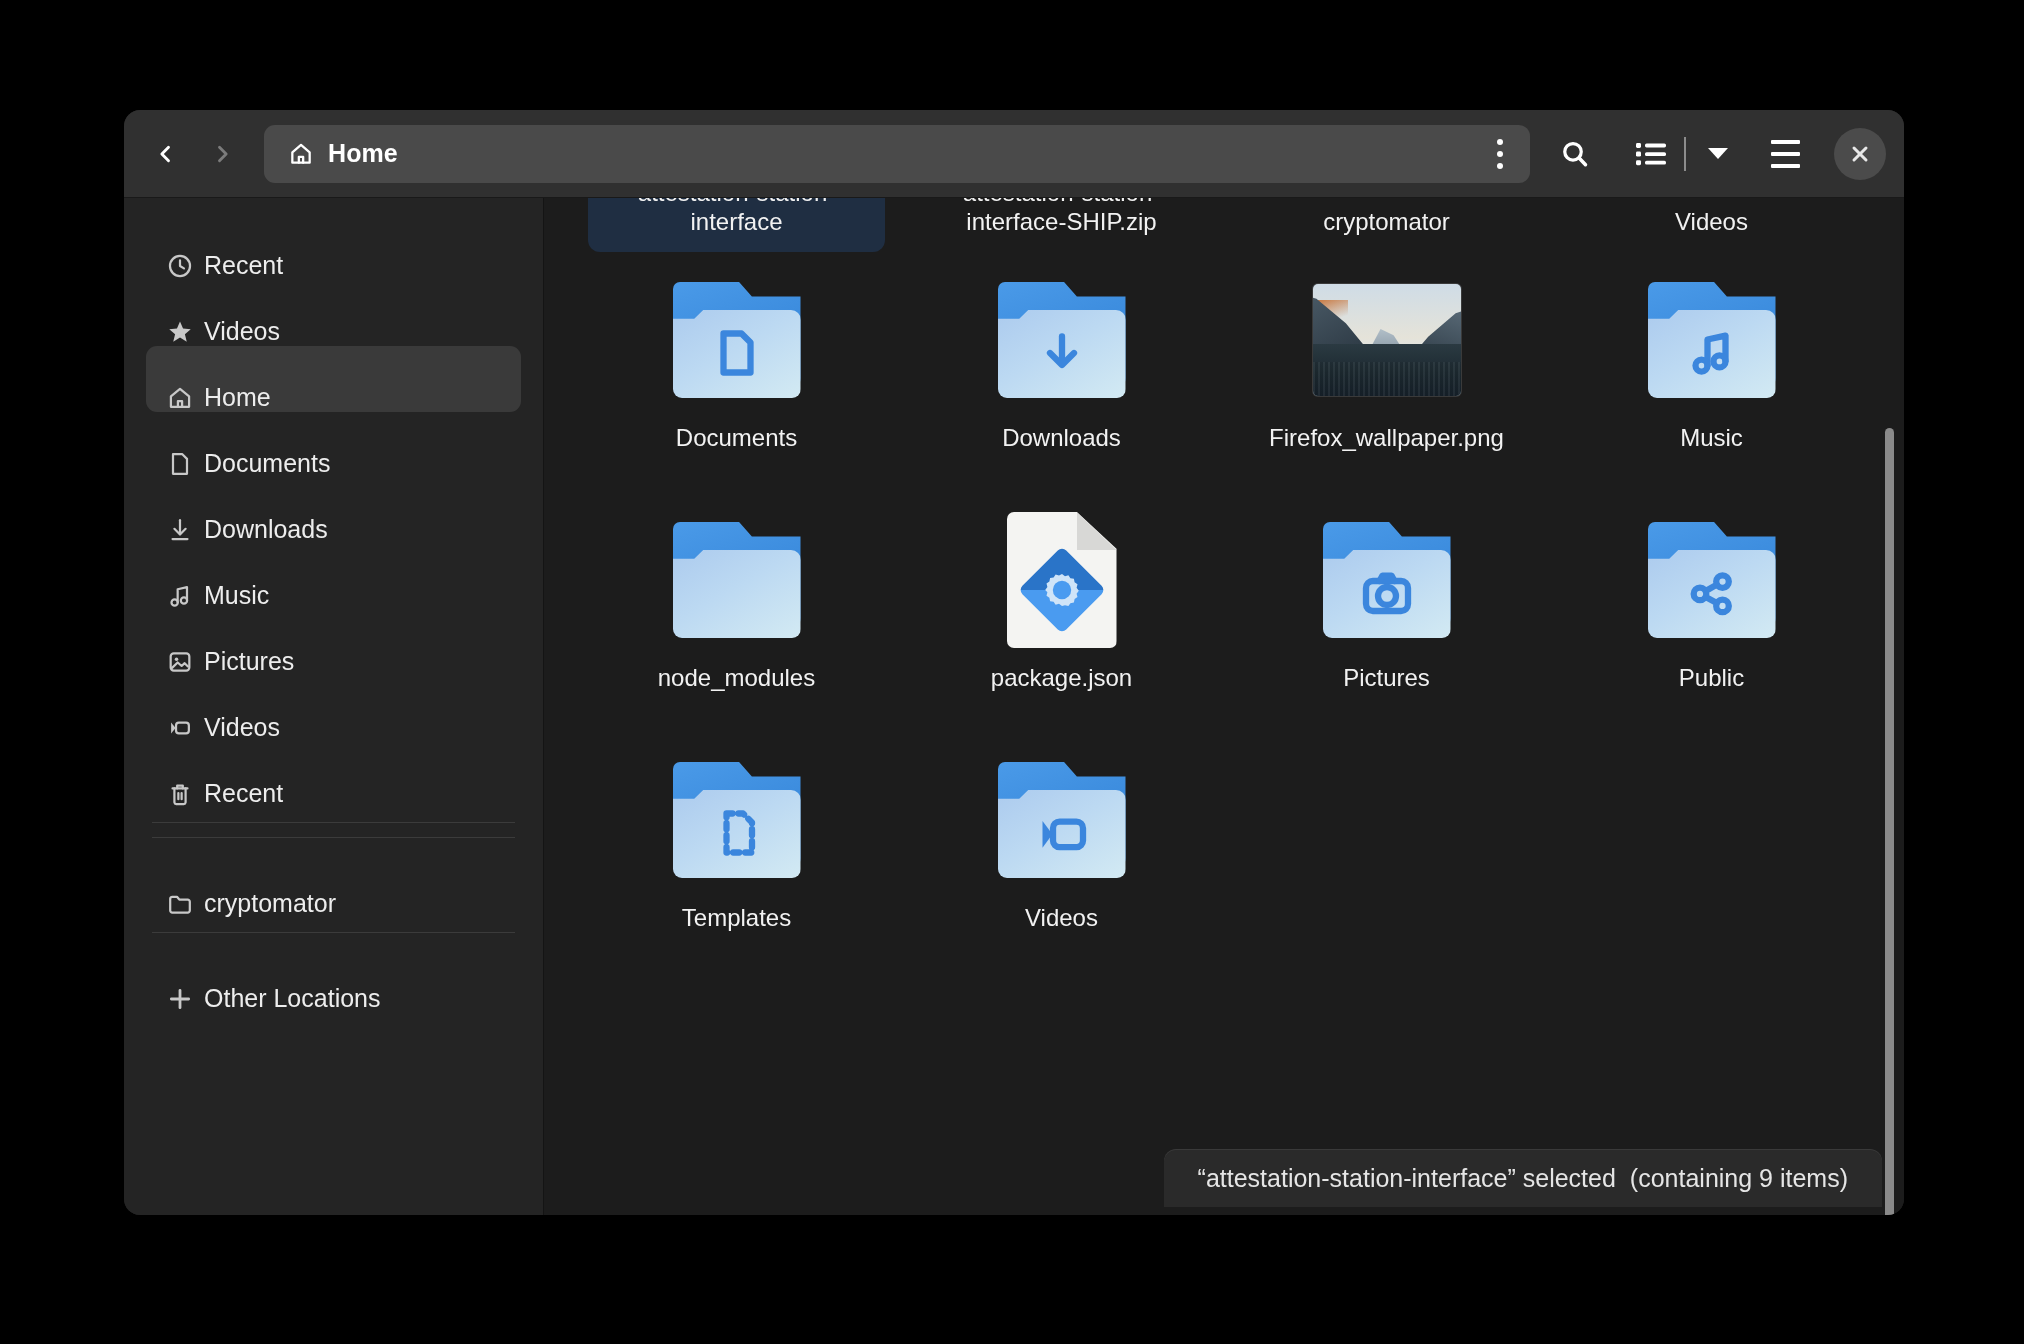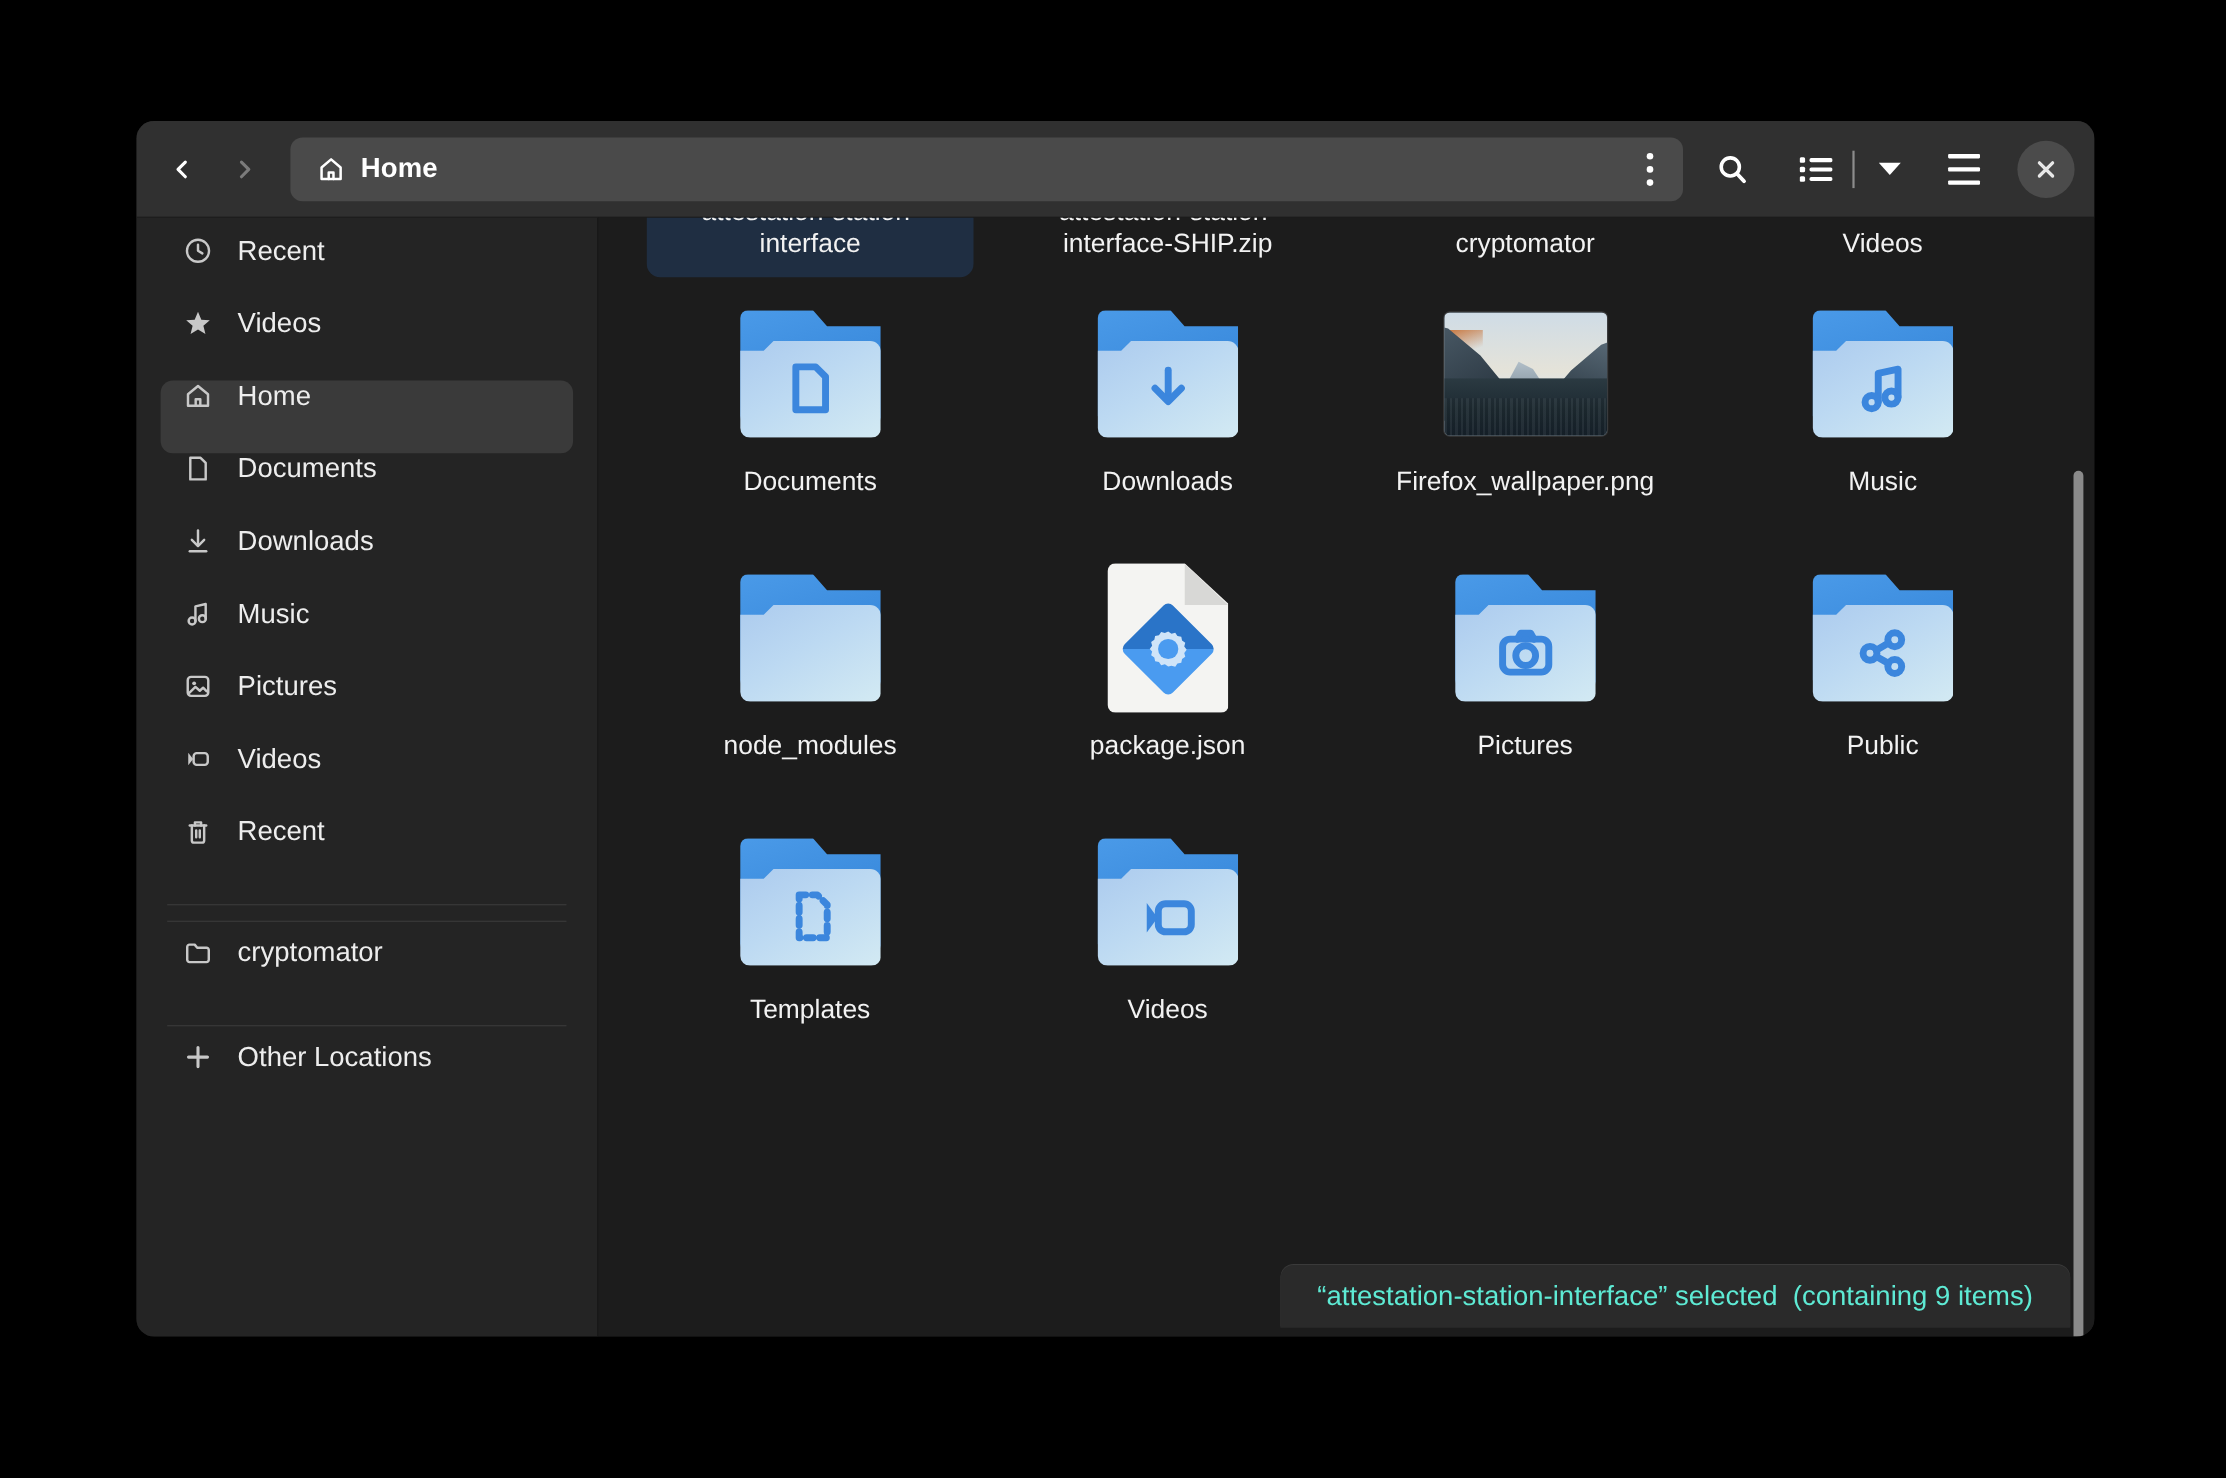--- a/index.html
+++ b/index.html
@@ -106,24 +106,24 @@
     width: 420px;
     flex: 0 0 420px;
     background: #242424;
     padding: 16px 22px 0 22px;
     border-right: 1px solid #141414;
     overflow: hidden;
   }
   .side-item {
     height: 66px;
     display: flex;
-    align-items: flex-start;
+    align-items: flex-end;
     padding: 0 20px;
     border-radius: 11px;
-    gap: 22px;
+    gap: 10px;
   }
   .side-item.selected { background: #3a3a3a; }
   .side-ic { width: 28px; height: 28px; flex: 0 0 28px; display:flex; align-items:center; justify-content:center; }
   .side-ic svg { width: 28px; height: 28px; }
   .side-ic .st { fill: none; stroke: #c8c8c8; stroke-width: 1.9; stroke-linecap: round; stroke-linejoin: round; }
   .side-ic .fl { fill: #c8c8c8; }
   .side-label {
     color: #ededed;
     font-size: 25px;
     white-space: nowrap;
@@ -240,21 +240,21 @@
     position: absolute;
     right: 22px; bottom: 8px;
     background: #2a2a2a;
     border-radius: 12px 12px 0 0;
     padding: 14px 34px;
     display: flex;
     align-items: center;
     gap: 14px;
     box-shadow: 0 -1px 0 #3a3a3a;
   }
-  #statusbar span { color: #5eead4; font-size: 25px; white-space: nowrap; }
+  #statusbar span { color: #e5e5e5; font-size: 25px; white-space: nowrap; }
 </style>
 </head>
 <body>
 
 <div id="window">
 
   <div id="headerbar">
 
     <div class="navbtn">
       <svg class="chev back" viewBox="0 0 24 24">

